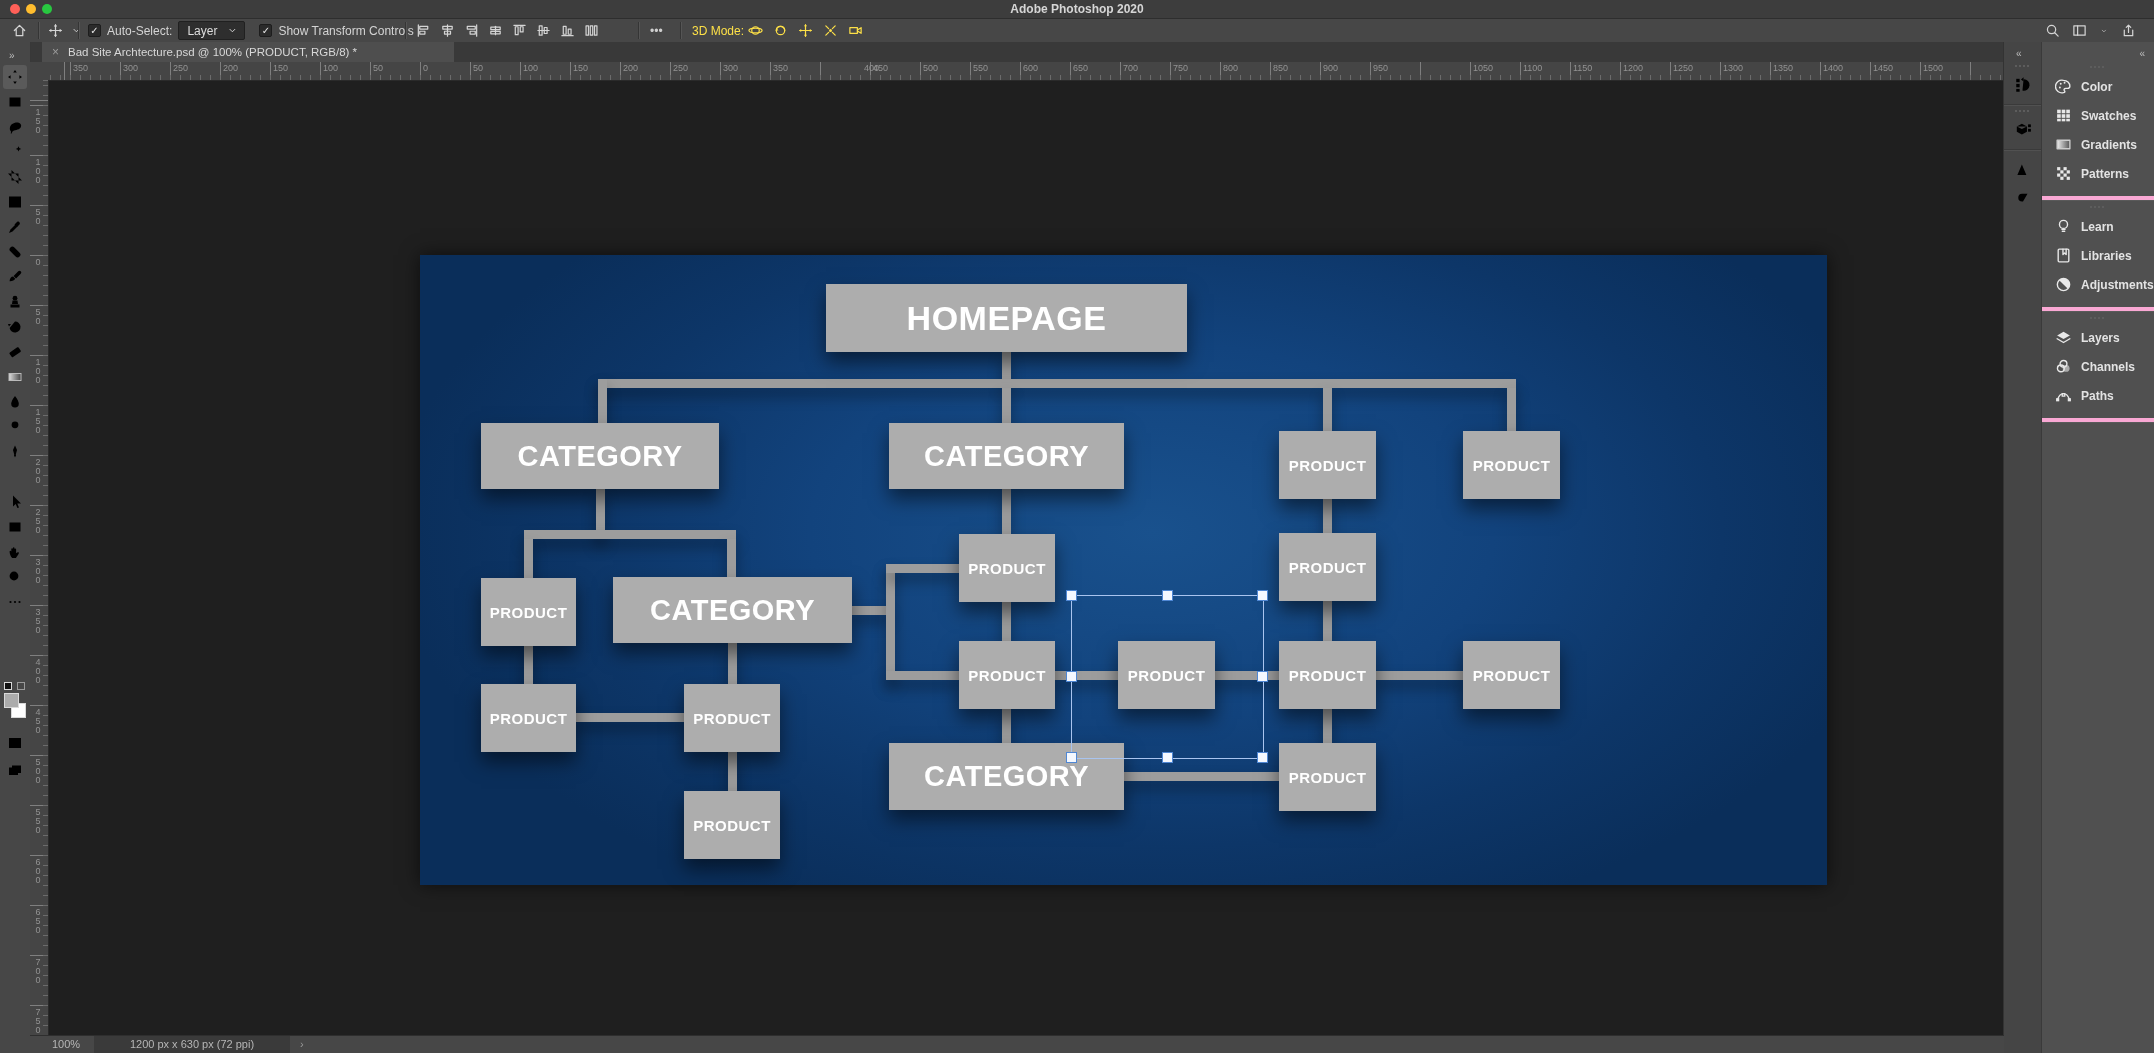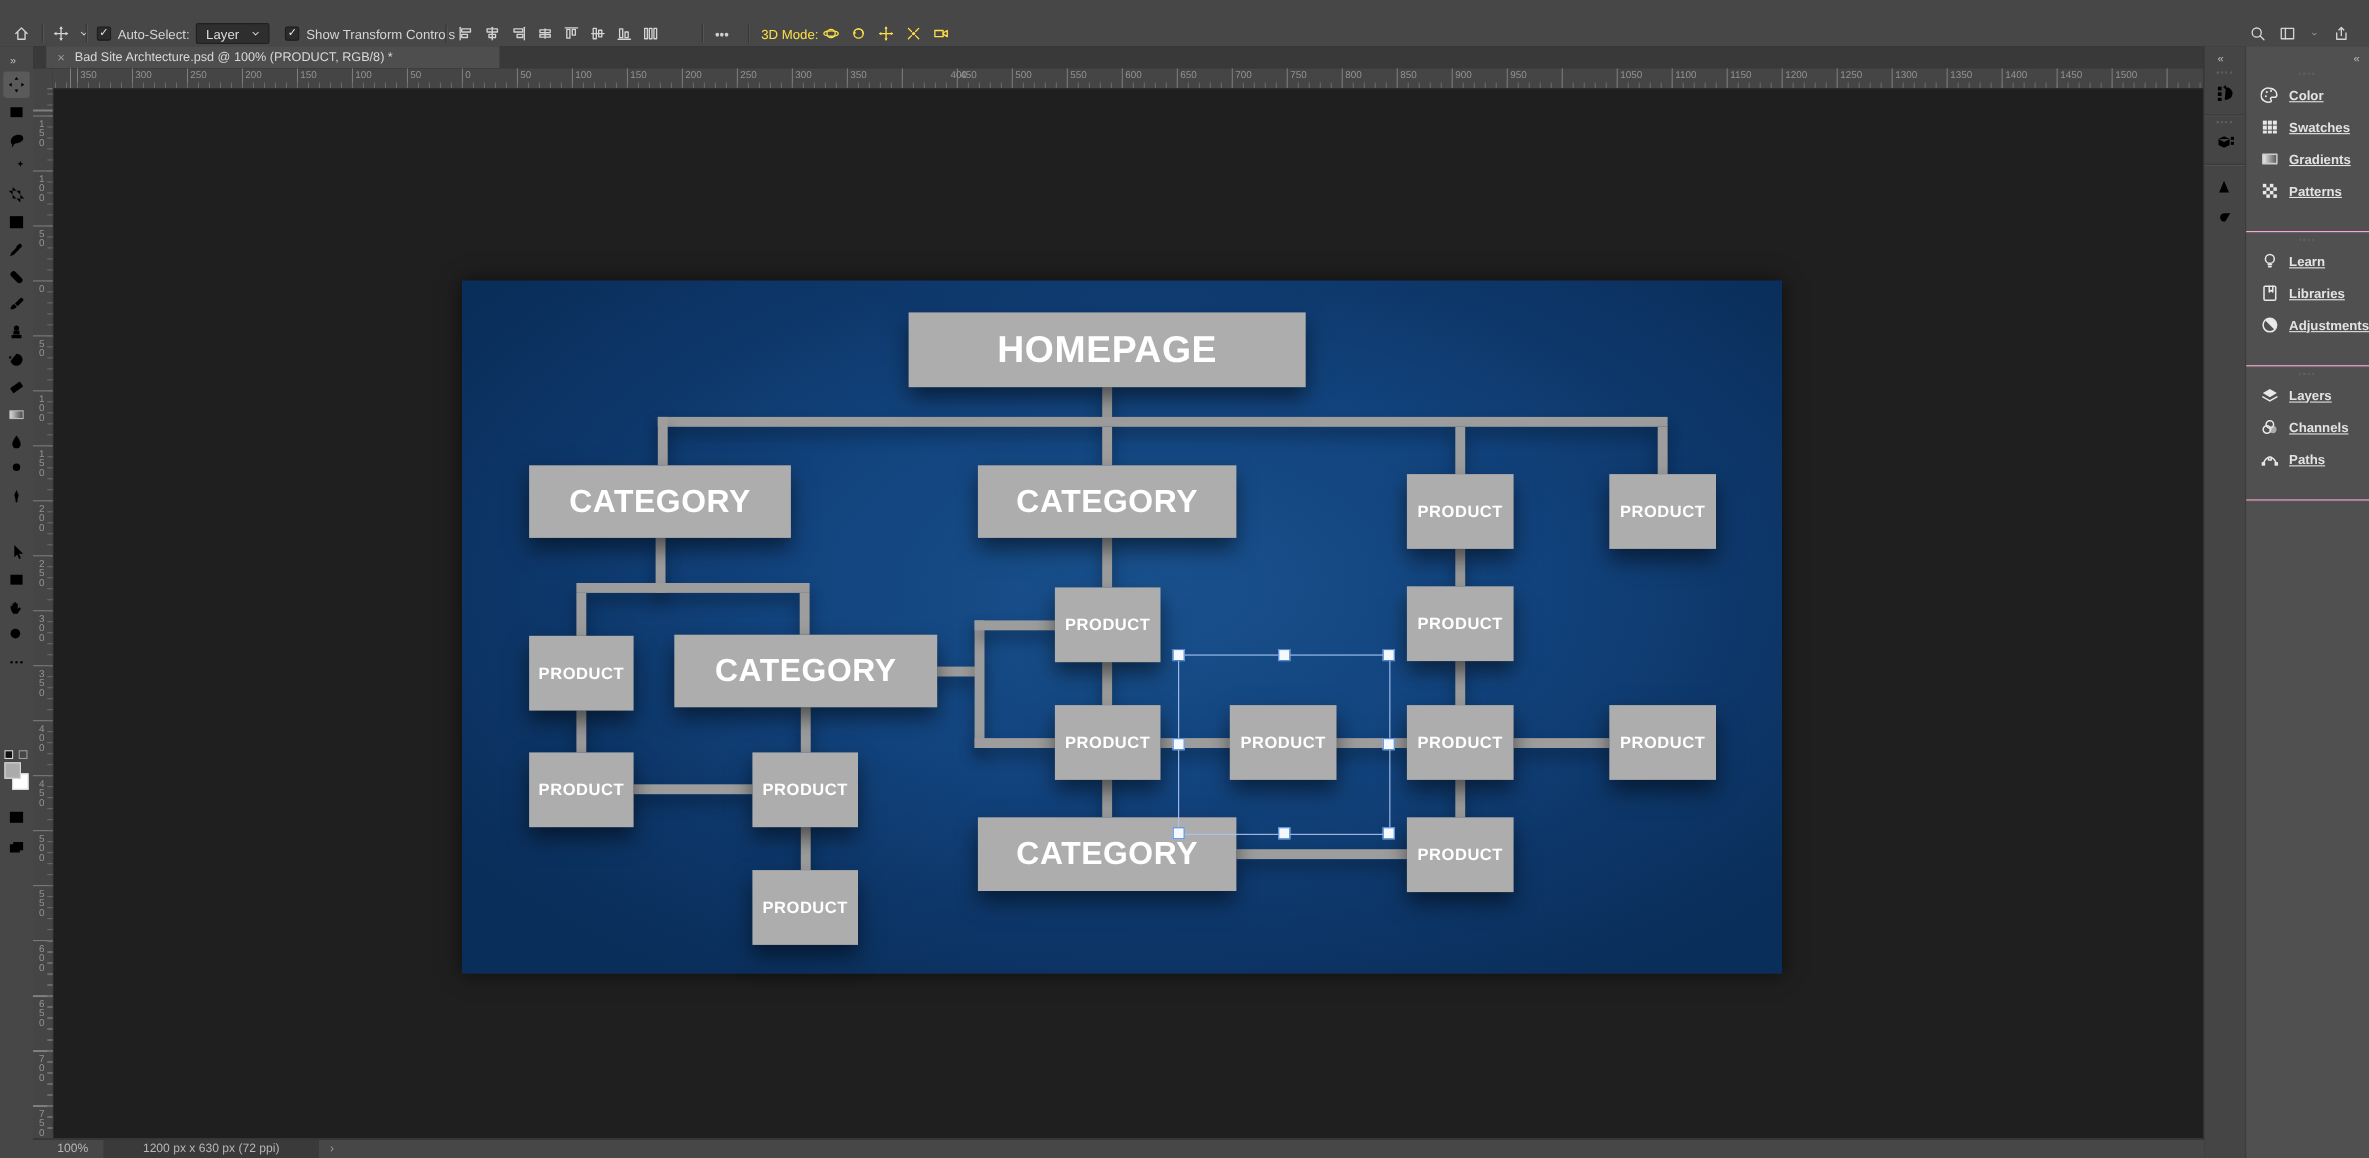--- a/index.html
+++ b/index.html
@@ -59,21 +59,21 @@
   #vruler .maj{position:absolute;inset:0;
       background:repeating-linear-gradient(180deg,#7f7f7f 0 1px,transparent 1px 50px);
       background-position:0 25px;}
   #vruler .min{position:absolute;top:0;bottom:0;right:0;width:5px;
       background:repeating-linear-gradient(180deg,#6b6b6b 0 1px,transparent 1px 10px);
       background-position:0 5px;}
   .vlab{position:absolute;left:3px;font-size:9px;line-height:9px;color:#939393;text-align:center;width:10px;}
   #ruler-corner{position:absolute;left:0;top:0;width:18px;height:18px;background:#454545;
                 border-right:1px solid #2a2a2a;border-bottom:1px solid #2a2a2a;}
   #viewport{position:absolute;left:18px;top:18px;width:1956px;height:955px;overflow:hidden;}
-  #document{position:absolute;left:372px;top:175px;width:1200px;height:630px;
+  #document{position:absolute;left:372px;top:175px;width:1407px;height:630px;
             background:radial-gradient(ellipse 760px 420px at 52% 44%,#19518d 0%,#12437d 45%,#0d3668 75%,#0a2e5a 100%);
             box-shadow:0 0 18px rgba(0,0,0,.6);}
   .conn{position:absolute;background:#9d9d9d;box-shadow:0 8px 14px rgba(0,0,0,.35);}
   .dbox{position:absolute;background:#adadad;color:#fff;display:flex;align-items:center;justify-content:center;
         font-weight:700;letter-spacing:.5px;box-shadow:0 10px 18px rgba(0,0,0,.5);}
   .b-homepage{font-size:34px;}
   .b-category{font-size:29px;}
   .b-product{font-size:15px;}
   #sel-border{position:absolute;border:1px solid #a9c4ef;}
   .handle{position:absolute;width:9px;height:9px;background:#f4f8ff;border:1px solid #4f87d4;
@@ -83,30 +83,38 @@
          border-left:1px solid #333;color:#d6d6d6;}
   #strip .chev,#panels .chev{color:#bdbdbd;font-size:10px;letter-spacing:1px;}
   #strip .chev{position:absolute;left:12px;top:6px;}
   #strip-list{position:absolute;top:20px;left:0;width:38px;}
   .strip-item{width:38px;height:30px;display:flex;align-items:center;justify-content:center;}
   .strip-div{height:1px;background:#3a3a3a;border-bottom:1px solid #515151;margin:4px 0;}
   #panels{position:absolute;right:0;top:42px;width:112px;height:1011px;background:#505050;
           border-left:1px solid #3a3a3a;color:#e3e3e3;}
   #panels .chev{position:absolute;right:8px;top:6px;}
   #panel-groups{position:absolute;top:18px;left:0;width:112px;}
-  .pgroup{border-bottom:1px solid #f9a8d4;box-shadow:0 1px 0 #5a5a5a;padding:4px 0 22px;text-decoration:underline;}
+  .pgroup{border-bottom:4px solid #f9a8d4;box-shadow:0 1px 0 #5a5a5a;padding:4px 0 8px;}
   .pbtn{height:29px;display:flex;align-items:center;gap:9px;padding-left:12px;}
   .pbtn .plabel{font-size:12px;font-weight:700;}
   .pbtn .icon{width:18px;color:#e8e8e8;}
 </style>
 </head>
 <body>
 
 <div id="app">
 
+  <div id="titlebar">
+    <div id="traffic-lights">
+        <div class="tl" style="left: 10px; background: rgb(255, 96, 88);"></div>
+        <div class="tl" style="left: 26px; background: rgb(255, 189, 46);"></div>
+        <div class="tl" style="left: 42px; background: rgb(40, 200, 64);"></div>
+      </div>
+    <div id="win-title">Adobe Photoshop 2020</div>
+  </div>
 
   <div id="optionsbar">
     <span class="ob" style="left:12px">
         <span class="icon">
           <svg viewBox="0 0 16 16" width="15" height="15">
             <path d="M2.5 8 8 2.5 13.5 8M4.5 7v6.5h7V7"></path>
           </svg>
         </span>
       </span>
     <span class="obsep" style="left:38px"></span>

